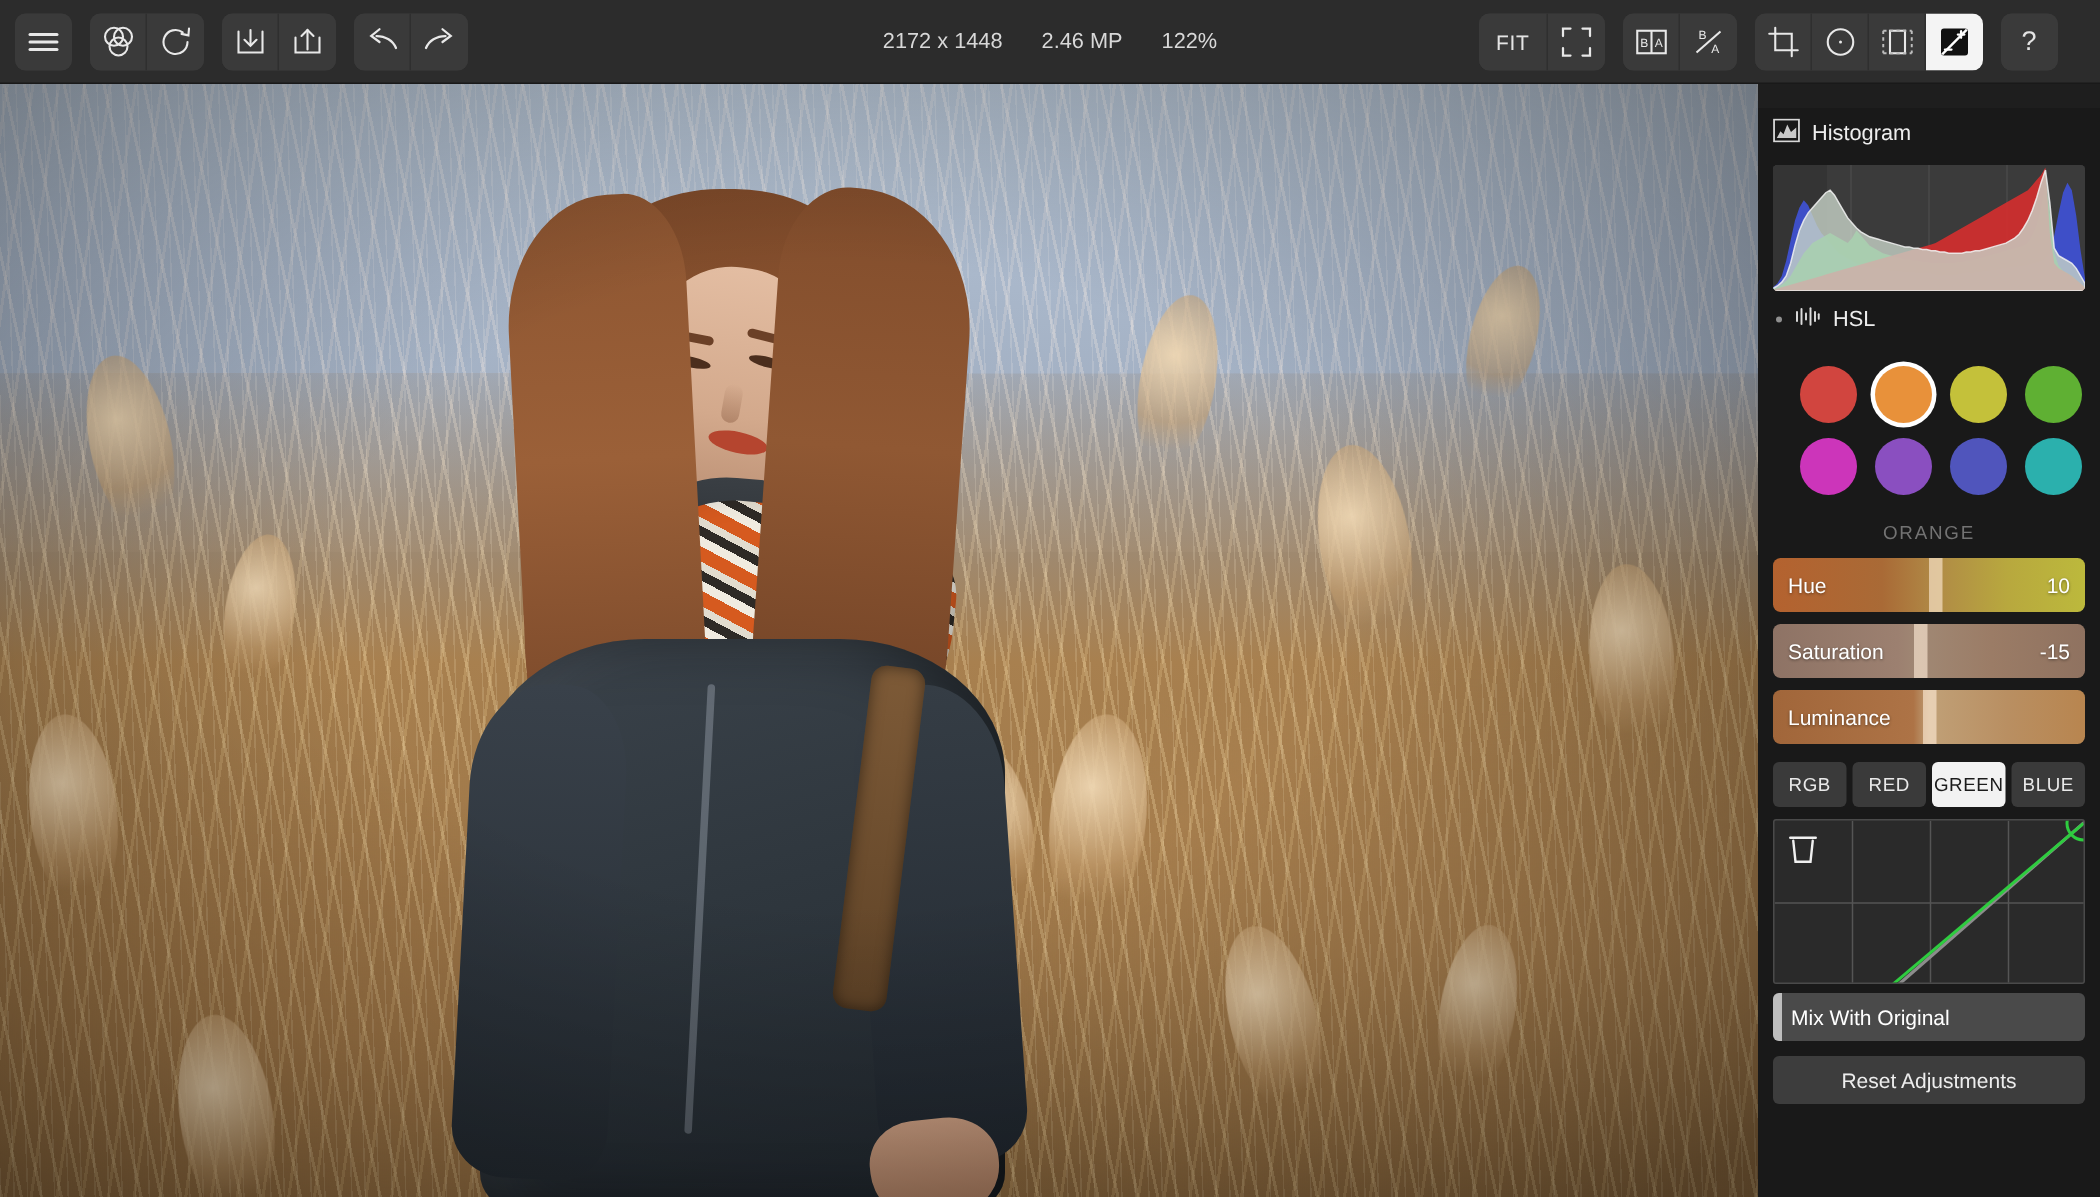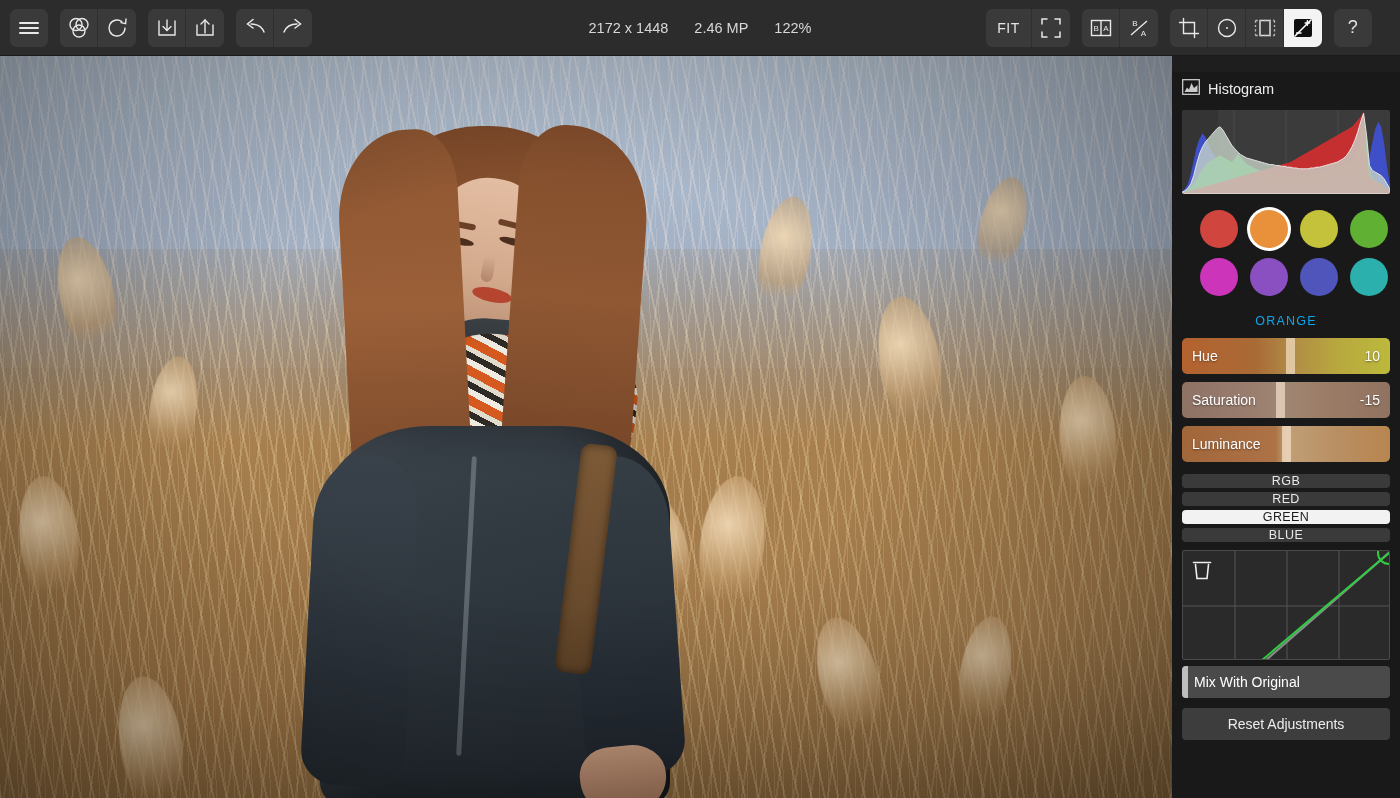--- a/index.html
+++ b/index.html
@@ -204,21 +204,21 @@
     gap: 10px 12px; padding: 14px 18px 6px 18px;
   }
   .sw {
     width: 38px; height: 38px; border-radius: 50%;
     justify-self: center; position: relative;
   }
   .sw.sel { box-shadow: 0 0 0 3px #fff; }
 
   .sw-name {
     text-align: center; font-size: 12.5px; letter-spacing: 1.2px;
-    color: #0ea5e9; padding: 12px 0 10px 0;
+    color: #737373; padding: 12px 0 10px 0;
   }
 
   .slider {
     position: relative; width: 208px; height: 36px;
     border-radius: 5px; margin-bottom: 8px; overflow: hidden;
     display: flex; align-items: center;
   }
   .slider .sl-label {
     position: relative; z-index: 2; font-size: 14px;
     color: #fff; padding-left: 10px; text-shadow: 0 1px 2px rgba(0,0,0,.45);
@@ -226,21 +226,21 @@
   .slider .sl-val {
     position: relative; z-index: 2; margin-left: auto; font-size: 14px;
     color: #fff; padding-right: 10px; text-shadow: 0 1px 2px rgba(0,0,0,.45);
   }
   .slider .handle {
     position: absolute; top: 0; width: 9px; height: 100%;
     background: rgba(255,235,215,.62); z-index: 1;
   }
 
   .curve-tabs {
-    display: flex; gap: 4px; padding: 4px 0 8px 0; flex-direction: column;
+    display: flex; gap: 4px; padding: 4px 0 8px 0;
   }
   .ctab {
     flex: 1; height: 30px; border-radius: 4px;
     background: #3a3a3a; color: #e9e9e9;
     display: flex; align-items: center; justify-content: center;
     font-size: 12.5px; letter-spacing: .4px;
   }
   .ctab.active { background: #f2f2f2; color: #1c1c1c; }
 
   .curve-box {
@@ -520,20 +520,36 @@
         </g>
         <g id="hist-paths">
             <path d="M 0 84 L 0.00 81.48 L 2.93 78.96 L 5.86 73.92 L 8.79 63.84 L 11.72 50.40 L 14.65 36.96 L 17.58 28.56 L 20.51 23.52 L 23.44 26.88 L 26.37 33.60 L 29.30 40.32 L 32.23 45.36 L 35.15 48.72 L 38.08 52.08 L 41.01 55.44 L 43.94 58.80 L 46.87 60.48 L 49.80 62.16 L 52.73 63.84 L 55.66 65.52 L 58.59 66.36 L 61.52 67.20 L 64.45 68.04 L 67.38 68.88 L 70.31 68.88 L 73.24 69.72 L 76.17 69.72 L 79.10 70.56 L 82.03 70.56 L 84.96 70.56 L 87.89 71.40 L 90.82 71.40 L 93.75 71.40 L 96.68 72.24 L 99.61 72.24 L 102.54 72.24 L 105.46 72.24 L 108.39 73.08 L 111.32 73.08 L 114.25 73.08 L 117.18 73.08 L 120.11 73.08 L 123.04 73.08 L 125.97 72.24 L 128.90 72.24 L 131.83 72.24 L 134.76 71.40 L 137.69 71.40 L 140.62 70.56 L 143.55 70.56 L 146.48 69.72 L 149.41 69.72 L 152.34 68.88 L 155.27 68.88 L 158.20 68.04 L 161.13 68.04 L 164.06 67.20 L 166.99 67.20 L 169.92 66.36 L 172.85 65.52 L 175.77 64.68 L 178.70 63.84 L 181.63 62.16 L 184.56 58.80 L 187.49 47.04 L 190.42 31.92 L 193.35 18.48 L 196.28 11.76 L 199.21 16.80 L 202.14 33.60 L 205.07 57.12 L 208.00 75.60 L 208 84 Z" fill="#3f51d5" fill-opacity="0.92"></path>
             <path d="M 0 84 L 0.00 82.32 L 2.93 81.48 L 5.86 79.80 L 8.79 77.28 L 11.72 73.92 L 14.65 68.88 L 17.58 63.84 L 20.51 58.80 L 23.44 55.44 L 26.37 52.08 L 29.30 50.40 L 32.23 48.72 L 35.15 47.04 L 38.08 45.36 L 41.01 47.04 L 43.94 48.72 L 46.87 50.40 L 49.80 52.08 L 52.73 48.72 L 55.66 43.68 L 58.59 47.04 L 61.52 50.40 L 64.45 53.76 L 67.38 55.44 L 70.31 57.12 L 73.24 58.80 L 76.17 59.64 L 79.10 60.48 L 82.03 61.32 L 84.96 62.16 L 87.89 63.00 L 90.82 63.00 L 93.75 63.84 L 96.68 63.84 L 99.61 64.68 L 102.54 64.68 L 105.46 65.52 L 108.39 65.52 L 111.32 65.52 L 114.25 65.52 L 117.18 65.52 L 120.11 65.52 L 123.04 64.68 L 125.97 64.68 L 128.90 63.84 L 131.83 63.84 L 134.76 63.00 L 137.69 62.16 L 140.62 61.32 L 143.55 60.48 L 146.48 59.64 L 149.41 58.80 L 152.34 57.96 L 155.27 57.12 L 158.20 56.28 L 161.13 55.44 L 164.06 54.60 L 166.99 53.76 L 169.92 52.08 L 172.85 47.04 L 175.77 40.32 L 178.70 28.56 L 181.63 11.76 L 184.56 31.92 L 187.49 58.80 L 190.42 67.20 L 193.35 70.56 L 196.28 72.24 L 199.21 73.92 L 202.14 76.44 L 205.07 78.96 L 208.00 81.48 L 208 84 Z" fill="#2fbf4f" fill-opacity="0.92"></path>
             <path d="M 0 84 L 0.00 83.16 L 2.93 82.32 L 5.86 81.48 L 8.79 80.64 L 11.72 79.80 L 14.65 78.96 L 17.58 78.12 L 20.51 77.28 L 23.44 76.44 L 26.37 75.60 L 29.30 74.76 L 32.23 73.92 L 35.15 73.08 L 38.08 72.24 L 41.01 71.40 L 43.94 70.56 L 46.87 69.72 L 49.80 68.88 L 52.73 68.04 L 55.66 67.20 L 58.59 66.36 L 61.52 65.52 L 64.45 64.68 L 67.38 63.84 L 70.31 63.00 L 73.24 62.16 L 76.17 61.32 L 79.10 60.48 L 82.03 59.64 L 84.96 58.80 L 87.89 57.96 L 90.82 57.12 L 93.75 56.28 L 96.68 55.44 L 99.61 54.60 L 102.54 53.76 L 105.46 52.92 L 108.39 52.08 L 111.32 50.40 L 114.25 48.72 L 117.18 47.04 L 120.11 45.36 L 123.04 43.68 L 125.97 42.00 L 128.90 40.32 L 131.83 38.64 L 134.76 36.96 L 137.69 35.28 L 140.62 33.60 L 143.55 31.92 L 146.48 30.24 L 149.41 28.56 L 152.34 26.88 L 155.27 25.20 L 158.20 23.52 L 161.13 21.84 L 164.06 20.16 L 166.99 18.48 L 169.92 16.80 L 172.85 13.44 L 175.77 10.08 L 178.70 6.72 L 181.63 1.68 L 184.56 45.36 L 187.49 65.52 L 190.42 68.88 L 193.35 70.56 L 196.28 72.24 L 199.21 73.92 L 202.14 76.44 L 205.07 78.96 L 208.00 81.48 L 208 84 Z" fill="#d32f2f" fill-opacity="0.92"></path>
             <path d="M 0 84 L 0.00 82.32 L 2.93 80.64 L 5.86 78.12 L 8.79 73.92 L 11.72 65.52 L 14.65 53.76 L 17.58 43.68 L 20.51 36.96 L 23.44 31.92 L 26.37 28.56 L 29.30 25.20 L 32.23 21.84 L 35.15 18.48 L 38.08 16.80 L 41.01 20.16 L 43.94 25.20 L 46.87 30.24 L 49.80 35.28 L 52.73 38.64 L 55.66 42.00 L 58.59 44.52 L 61.52 46.20 L 64.45 47.88 L 67.38 48.72 L 70.31 49.56 L 73.24 50.40 L 76.17 51.24 L 79.10 52.08 L 82.03 52.92 L 84.96 53.76 L 87.89 54.60 L 90.82 54.60 L 93.75 55.44 L 96.68 55.44 L 99.61 56.28 L 102.54 56.28 L 105.46 57.12 L 108.39 57.12 L 111.32 57.96 L 114.25 57.96 L 117.18 58.80 L 120.11 58.80 L 123.04 58.80 L 125.97 58.80 L 128.90 57.96 L 131.83 57.96 L 134.76 57.12 L 137.69 57.12 L 140.62 56.28 L 143.55 55.44 L 146.48 54.60 L 149.41 53.76 L 152.34 52.92 L 155.27 52.08 L 158.20 50.40 L 161.13 48.72 L 164.06 46.20 L 166.99 42.00 L 169.92 36.96 L 172.85 30.24 L 175.77 21.84 L 178.70 11.76 L 181.63 3.36 L 184.56 25.20 L 187.49 55.44 L 190.42 60.48 L 193.35 62.16 L 196.28 63.84 L 199.21 65.52 L 202.14 68.88 L 205.07 73.92 L 208.00 78.96 L 208 84 Z" fill="#c8d3c8" fill-opacity="0.80" stroke="#f2f2f2" stroke-width="1" stroke-opacity="0.85"></path>
           </g>
       </svg>
     </div>
 
+    <div class="sec-head">
+      <span class="dot"></span>
+      <span>
+        <svg width="18" height="14" viewBox="0 0 18 14">
+          <g stroke="#dcdcdc" stroke-width="1.3" stroke-linecap="round">
+            <line x1="2" y1="4" x2="2" y2="10"></line>
+            <line x1="5" y1="2" x2="5" y2="12"></line>
+            <line x1="8" y1="5" x2="8" y2="9"></line>
+            <line x1="11" y1="1.5" x2="11" y2="12.5"></line>
+            <line x1="14" y1="4" x2="14" y2="10"></line>
+            <line x1="16.5" y1="5.5" x2="16.5" y2="8.5"></line>
+          </g>
+        </svg>
+      </span>
+      <span class="ttl">HSL</span>
+    </div>
 
     <div class="swatches">
       <div class="sw" style="background: rgb(209, 69, 63);"></div>
       <div class="sw sel" style="background: rgb(232, 145, 58);"></div>
       <div class="sw" style="background: rgb(196, 193, 58);"></div>
       <div class="sw" style="background: rgb(95, 176, 51);"></div>
       <div class="sw" style="background: rgb(204, 53, 186);"></div>
       <div class="sw" style="background: rgb(138, 79, 192);"></div>
       <div class="sw" style="background: rgb(80, 85, 188);"></div>
       <div class="sw" style="background: rgb(43, 176, 173);"></div>

